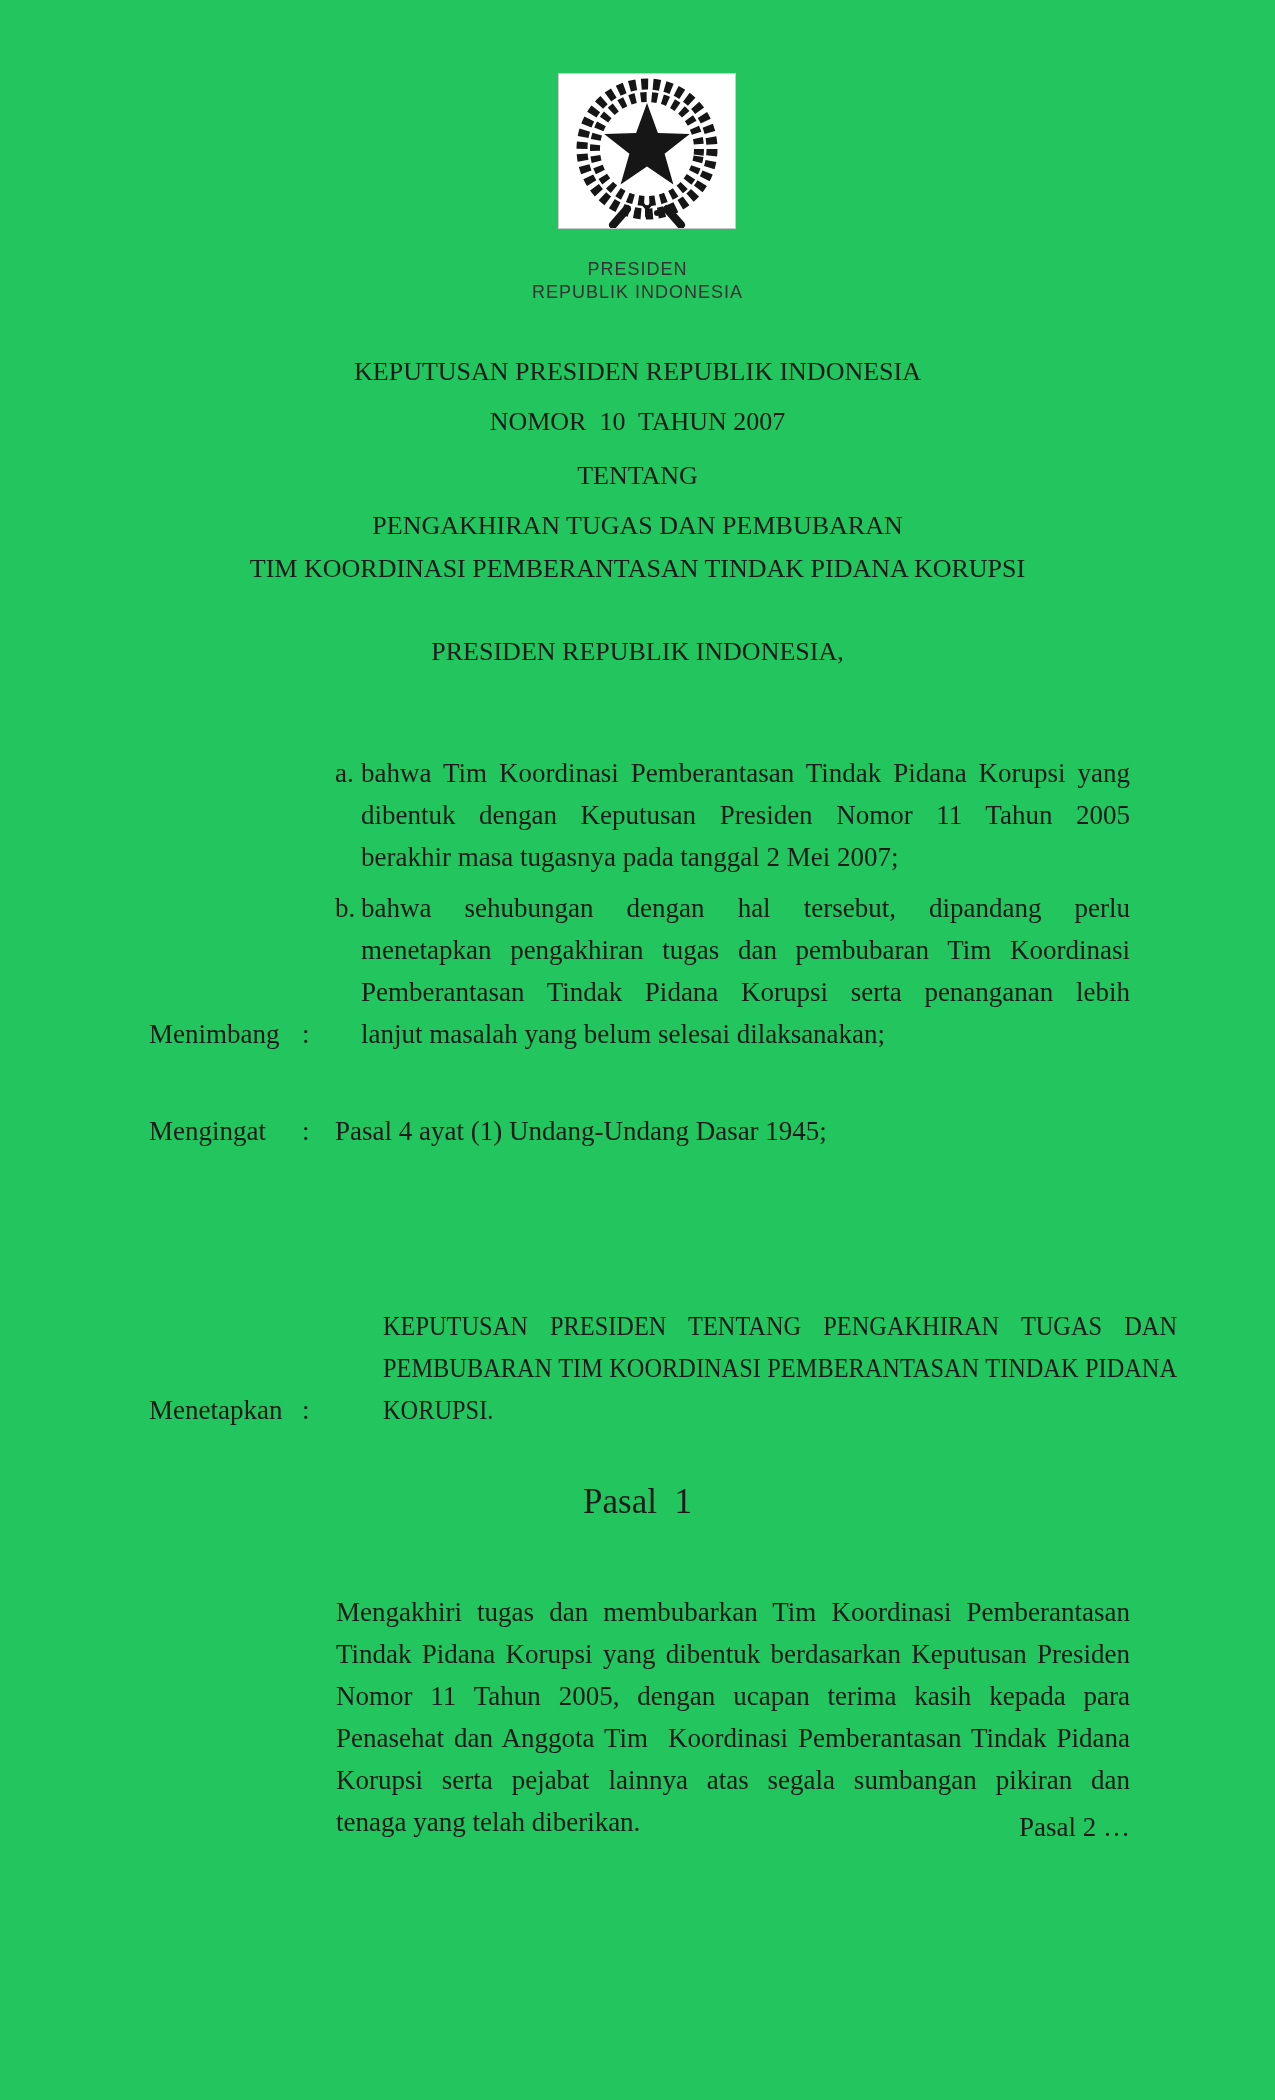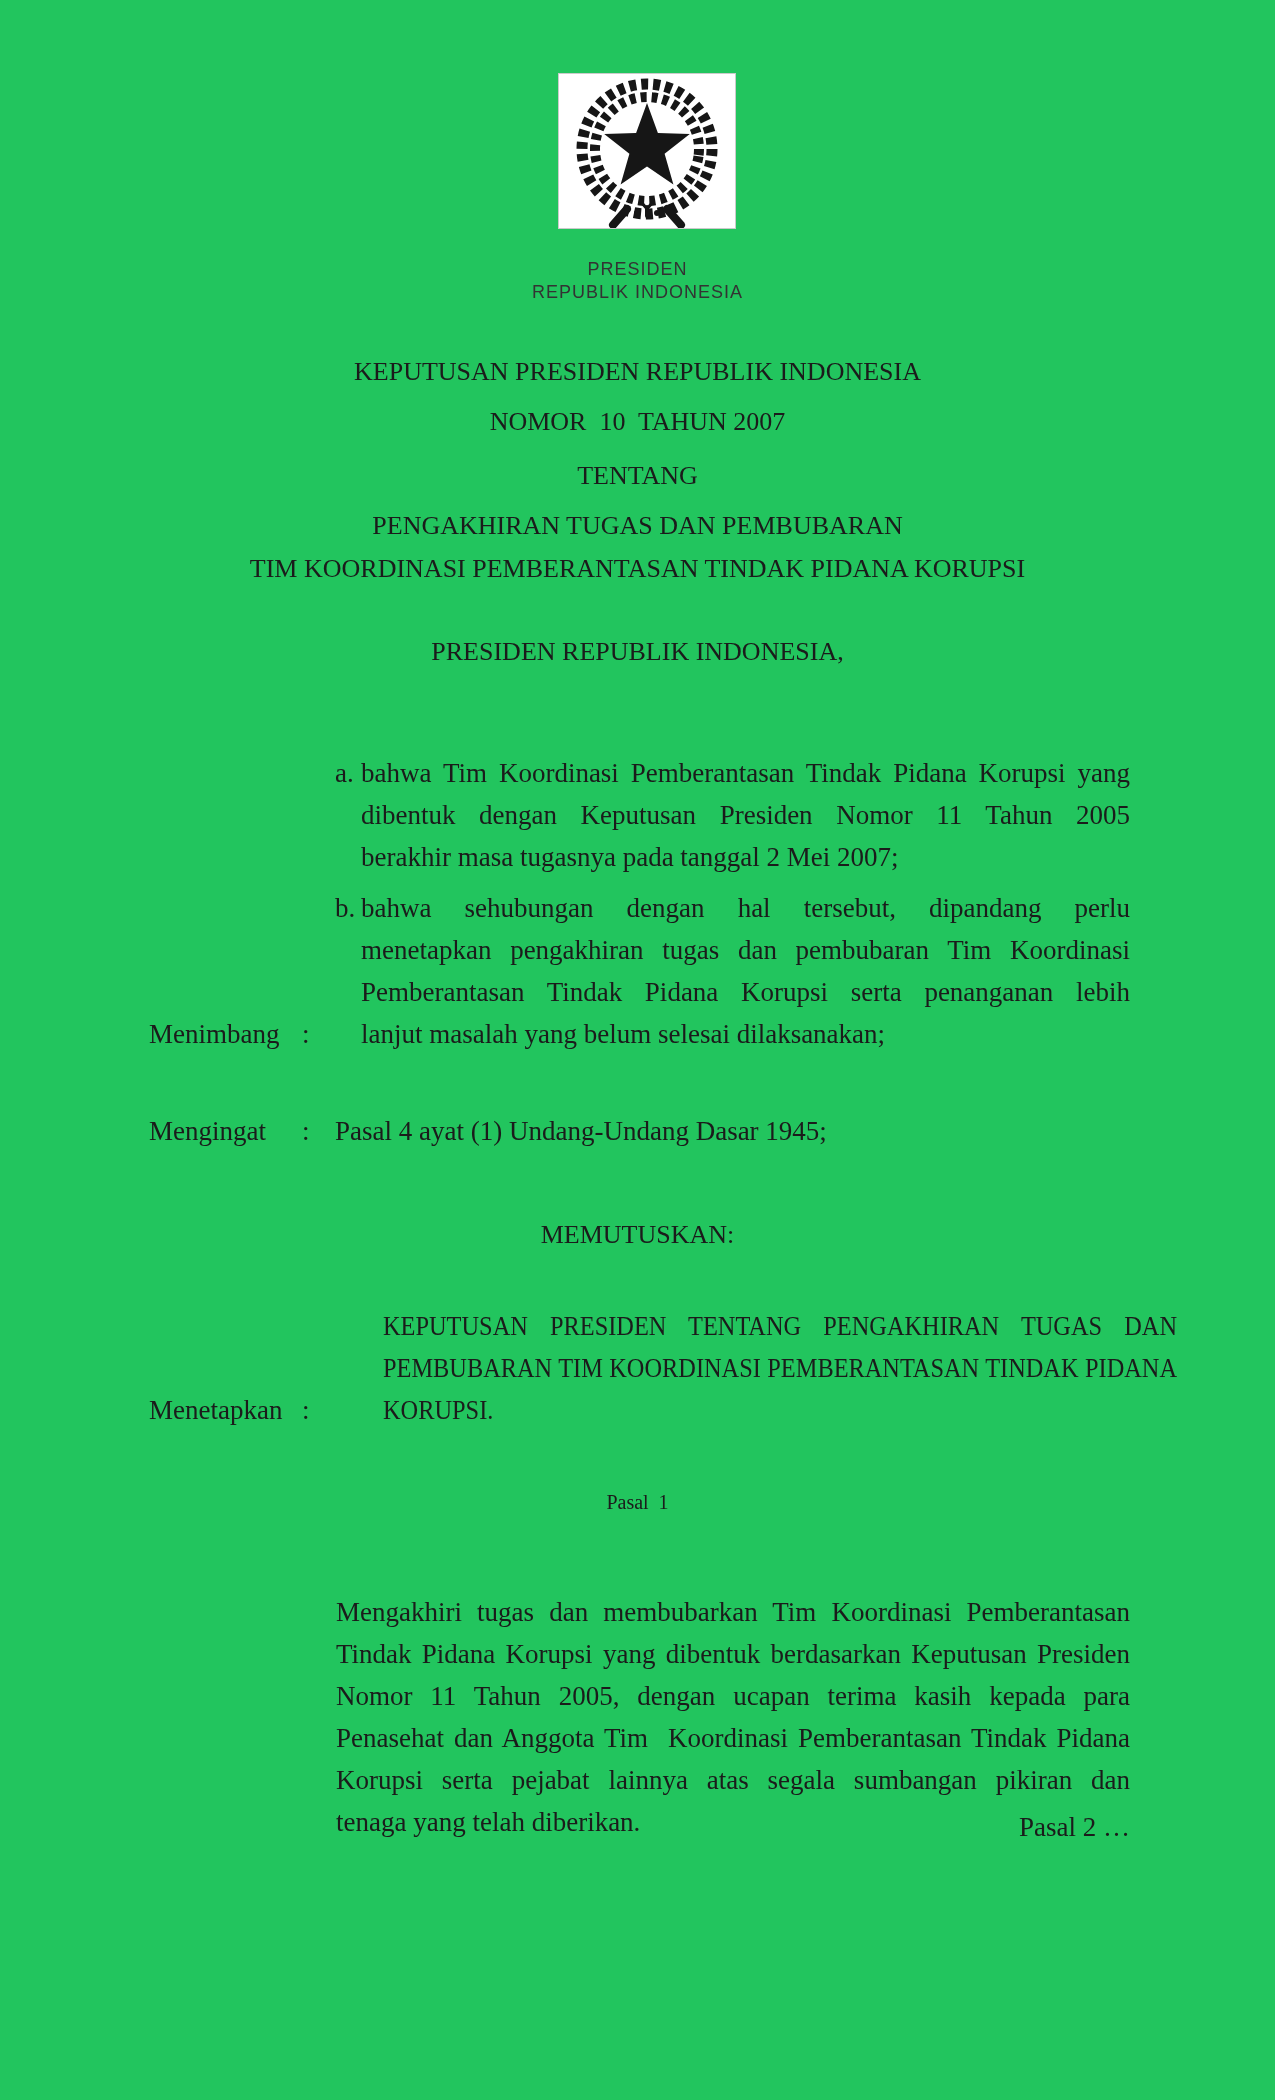--- a/index.html
+++ b/index.html
@@ -16,21 +16,21 @@
   .letterhead{
     position:absolute;left:0;top:258px;width:1275px;text-align:center;
     font-family:"Liberation Sans","DejaVu Sans",sans-serif;
     font-size:18px;line-height:23px;letter-spacing:1px;color:#333333;
   }
   
   .center-line{
     position:absolute;left:0;width:1275px;text-align:center;
     font-size:26px;line-height:32px;white-space:pre;
   }
-  .body-size{font-size:20px;}
+  .body-size{font-size:35px;}
   
   .row{position:absolute;left:149px;width:981px;display:flex;align-items:flex-end;
        font-size:27px;line-height:42px;}
   .lbl{width:153px;flex:0 0 153px;}
   .coln{width:33px;flex:0 0 33px;}
   .rowbody{flex:1 1 auto;}
   .item{display:flex;align-items:flex-start;}
   .item.gap{margin-top:9px;}
   .marker{width:26px;flex:0 0 26px;}
   .ilines{width:769px;flex:0 0 769px;}
@@ -105,21 +105,20 @@
       </div>
     </div>
   </div>
 
   <div class="row" style="top:1110px">
     <div class="lbl">Mengingat</div>
     <div class="coln">:</div>
     <div class="rowbody plain">Pasal 4 ayat (1) Undang-Undang Dasar 1945;</div>
   </div>
 
-  <div class="center-line" style="top:1219px">MEMUTUSKAN:</div>
 
   <div class="row" style="top:1305px">
     <div class="lbl">Menetapkan</div>
     <div class="coln">:</div>
     <div class="rowbody caps-lines">
       <div class="cl">KEPUTUSAN PRESIDEN TENTANG PENGAKHIRAN TUGAS DAN</div>
       <div class="cl">PEMBUBARAN TIM KOORDINASI PEMBERANTASAN TINDAK PIDANA</div>
       <div class="cl last">KORUPSI.</div>
     </div>
   </div>

